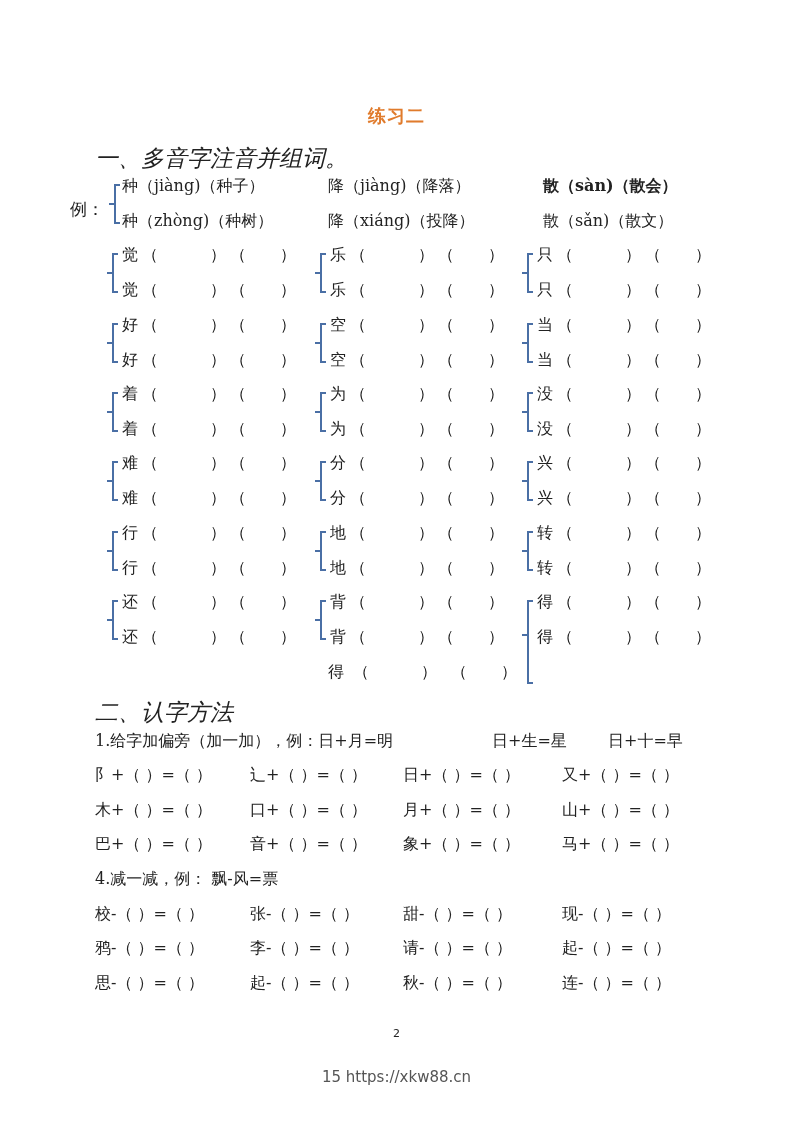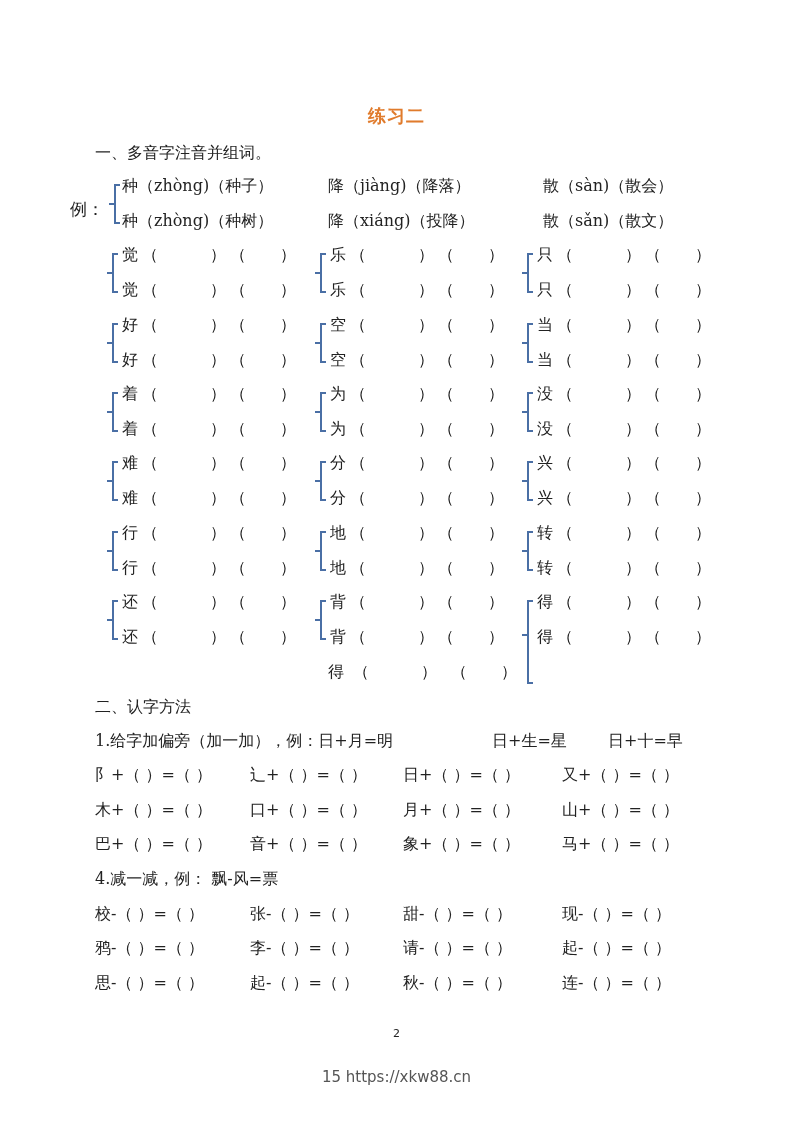--- a/index.html
+++ b/index.html
@@ -7,21 +7,21 @@
       width: 793px; height: 1122px; position: relative; overflow: hidden;
       font-family: "DejaVu Serif", "Liberation Serif", serif;
       color: #222;
     }
     .abs { position: absolute; white-space: nowrap; }
     .title {
       top: 104px; left: 0; width: 793px; text-align: center;
       font-family: "DejaVu Sans", sans-serif; font-weight: bold;
       font-size: 18px; color: #e07b2c; letter-spacing: 1px;
     }
-    .sec { font-size: 16px; }
+    .sec { font-size: 23px; font-style: italic; }
     .ex-label { font-size: 17px; }
     .ex-item { font-size: 16px; }
     .brace {
       position: absolute; border: 2px solid #4a6fa5; border-right: none;
       width: 4px;
     }
     .brace .tick {
       position: absolute; left: -7px; width: 6px; height: 2px; background: #4a6fa5;
     }
     .cell { font-size: 16px; }
@@ -36,25 +36,25 @@
 <body>
 
 <div class="abs title">练习二</div>
 
 <div class="abs sec" style="top:143px; left:95px;">一、多音字注音并组词。</div>
 
 <div class="abs ex-label" style="top:198px; left:70px;">例：</div>
 <div class="brace" style="top:184px; left:114px; height:36px;">
     <div class="tick" style="top:17px;"></div>
   </div>
-<div class="abs ex-item" style="top:176px; left:122px;">种（zhòng)（种子）</div>
+<div class="abs ex-item" style="top:176px; left:122px;">种（jiàng)（种子）</div>
 <div class="abs ex-item" style="top:211px; left:122px;">种（zhòng)（种树）</div>
 <div class="abs ex-item" style="top:176px; left:328px;text-align:right;">降（jiàng)（降落）</div>
 <div class="abs ex-item" style="top:211px; left:328px;">降（xiáng)（投降）</div>
-<div class="abs ex-item" style="top:176px; left:543px;">散（sàn)（散会）</div>
+<div class="abs ex-item" style="top:176px; left:543px;font-weight:bold;">散（sàn)（散会）</div>
 <div class="abs ex-item" style="top:211px; left:543px;">散（sǎn)（散文）</div>
 
 <div id="groups">
     <div class="brace" style="left: 112px; top: 253px; height: 36px;">
       <div class="tick" style="top: 17px;"></div>
     </div>
     <div class="abs cell" style="left: 122px; top: 245px;"><span class="ch">觉</span><span class="p1">（</span><span class="p2">）</span><span class="p1" style="width:50px">（</span><span>）</span></div>
     <div class="abs cell" style="left: 122px; top: 280px;"><span class="ch">觉</span><span class="p1">（</span><span class="p2">）</span><span class="p1" style="width:50px">（</span><span>）</span></div>
     <div class="brace" style="left: 320px; top: 253px; height: 36px;">
       <div class="tick" style="top: 17px;"></div>

